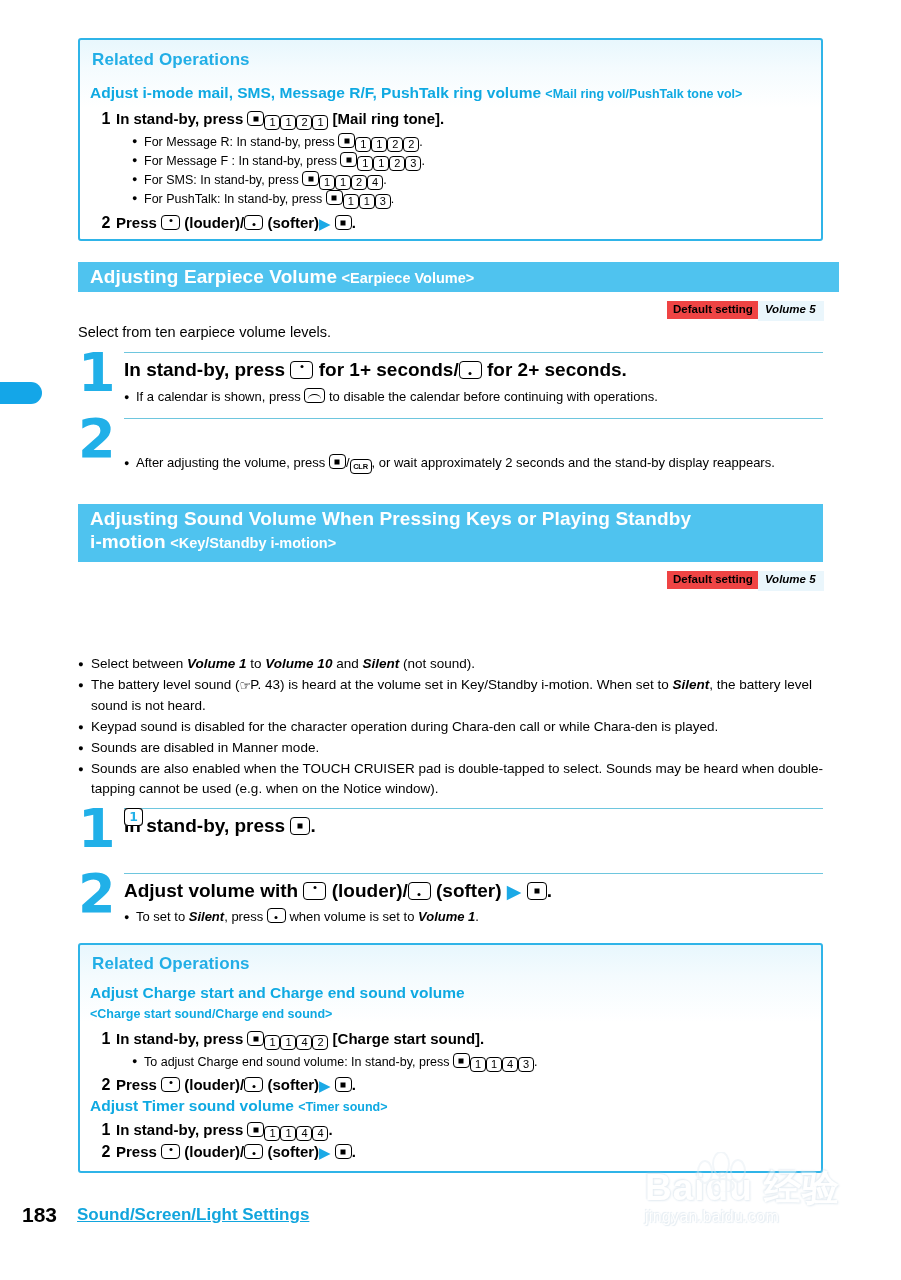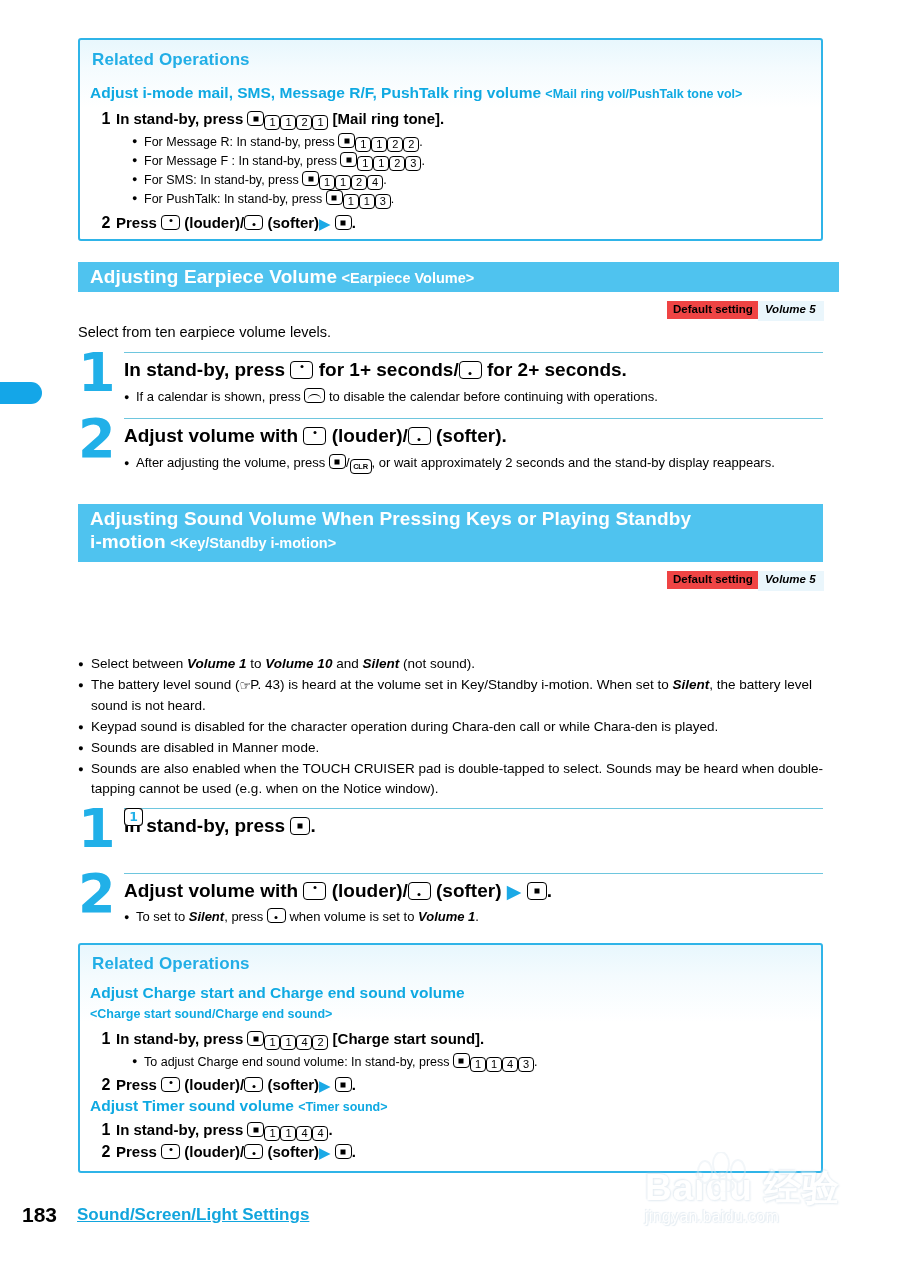--- a/index.html
+++ b/index.html
@@ -242,26 +242,20 @@
         <span>If a calendar is shown, press</span>
         <span class="key endk"></span>
         <span>to disable the calendar before continuing with operations.</span>
       </div>
     </div>
   </div>
 
   <div class="mstep" style="left:78px;top:418px;width:745px;height:70px;">
     <div class="rule" style="width:699px;"></div>
     <div class="num">2</div>
-    <div class="head big-key">
-      <span>Adjust volume with</span>
-      <span class="key up"></span>
-      <span>(louder)/</span><span class="key dn"></span>
-      <span>(softer).</span>
-    </div>
     <div class="sub" style="top:36px;width:699px;">
       <div class="dot">●</div>
       <div>
         <span>After adjusting the volume, press</span>
         <span class="key sq"></span>/<span class="key clr">CLR</span><span>, or wait approximately 2 seconds and the stand-by display reappears.</span>
       </div>
     </div>
   </div>
 
   <div class="sec-bar" style="left:78px;top:504px;width:745px;height:58px;">

